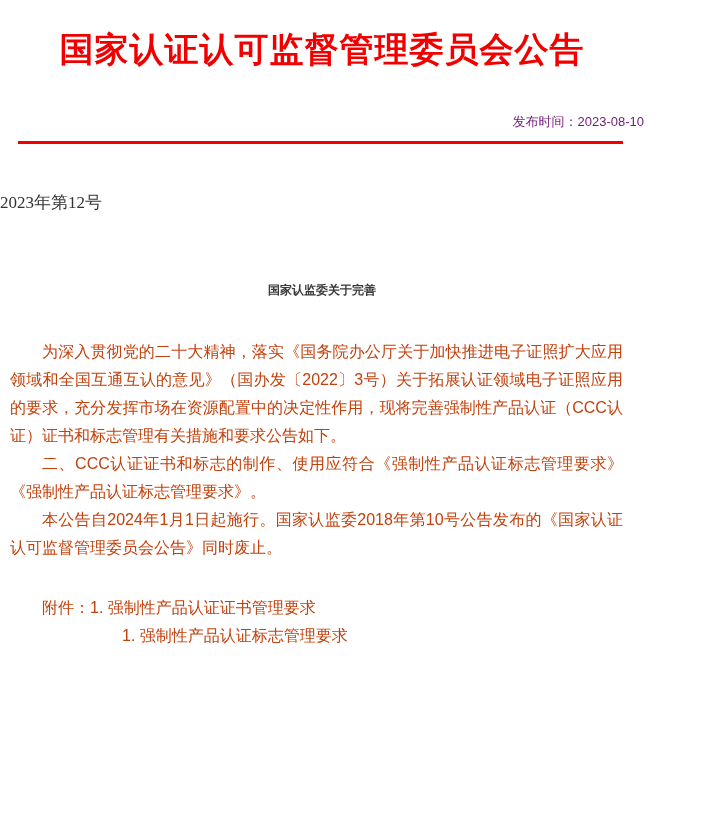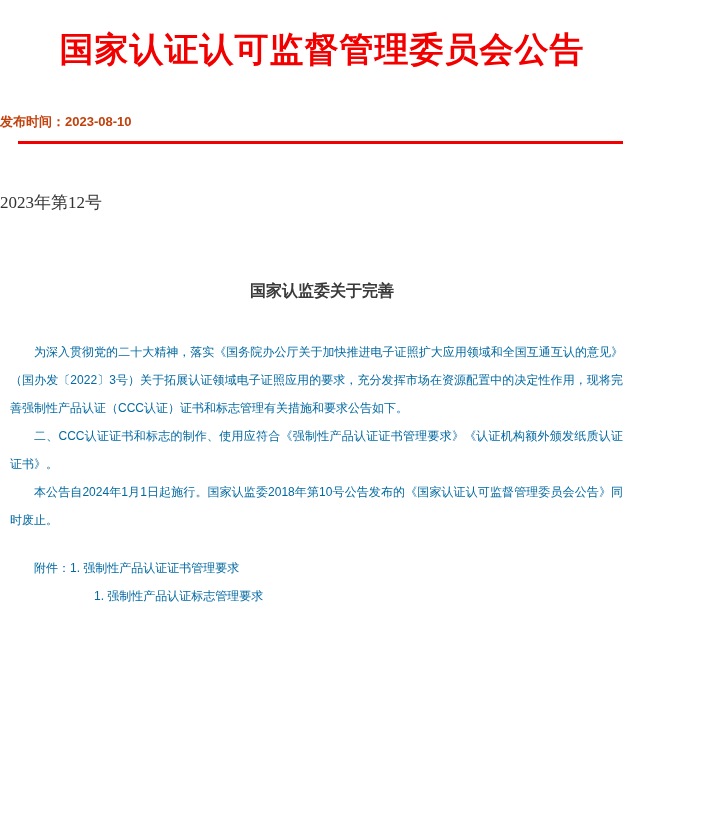--- a/index.html
+++ b/index.html
@@ -18,54 +18,54 @@
   .header-title {
     margin-top: 27px;
     text-align: center;
     font-size: 34px;
     font-weight: bold;
     letter-spacing: 1px;
     color: #f20000;
   }
   .pub-time {
     margin-top: 40px;
-    text-align: left;
+    text-align: right;
     font-size: 13px;
-    font-weight: bold;
-    color: #c2410c;
+    font-weight: normal;
+    color: #701a75;
   }
   .red-rule {
     height: 3px;
     background: #f20000;
     margin: 10px 21px 0 18px;
   }
   .issue-no {
     margin-top: 47px;
     font-family: "Liberation Serif", "DejaVu Serif", serif;
     font-size: 17px;
     color: #333333;
   }
   .doc-title {
     margin-top: 60px;
     text-align: center;
-    font-size: 16px;
+    font-size: 12px;
     font-weight: bold;
     line-height: 33px;
     color: #3a3a3a;
   }
   .content {
     margin-top: 31px;
     padding: 0 21px 0 10px;
-    font-size: 12px;
+    font-size: 16px;
     line-height: 28px;
-    color: #0369a1;
+    color: #c2410c;
     text-align: justify;
   }
   .content p { text-indent: 2em; }
-  .attachments { margin-top: 20px; }
+  .attachments { margin-top: 32px; }
   .attach-line1 { text-indent: 2em; }
   .attach-line2 { text-indent: 0; padding-left: 5em; }
 </style>
 </head>
 <body>
 
 <div class="page">
 
   <h1 class="header-title">国家认证认可监督管理委员会公告</h1>
 
@@ -74,21 +74,21 @@
   <div class="red-rule"></div>
 
   <div class="issue-no">2023年第12号</div>
 
   <div class="doc-title">
     <div>国家认监委关于完善</div>
   </div>
 
   <div class="content">
     <p>为深入贯彻党的二十大精神，落实《国务院办公厅关于加快推进电子证照扩大应用领域和全国互通互认的意见》（国办发〔2022〕3号）关于拓展认证领域电子证照应用的要求，充分发挥市场在资源配置中的决定性作用，现将完善强制性产品认证（CCC认证）证书和标志管理有关措施和要求公告如下。</p>
-    <p>二、CCC认证证书和标志的制作、使用应符合《强制性产品认证证书管理要求》《认证机构额外颁发纸质认证证书》。</p>
+    <p>二、CCC认证证书和标志的制作、使用应符合《强制性产品认证标志管理要求》《强制性产品认证标志管理要求》。</p>
     <p>本公告自2024年1月1日起施行。国家认监委2018年第10号公告发布的《国家认证认可监督管理委员会公告》同时废止。</p>
 
     <div class="attachments">
       <p class="attach-line1">附件：1. 强制性产品认证证书管理要求</p>
       <p class="attach-line2">1. 强制性产品认证标志管理要求</p>
     </div>
 
   </div>
 
 </div>

